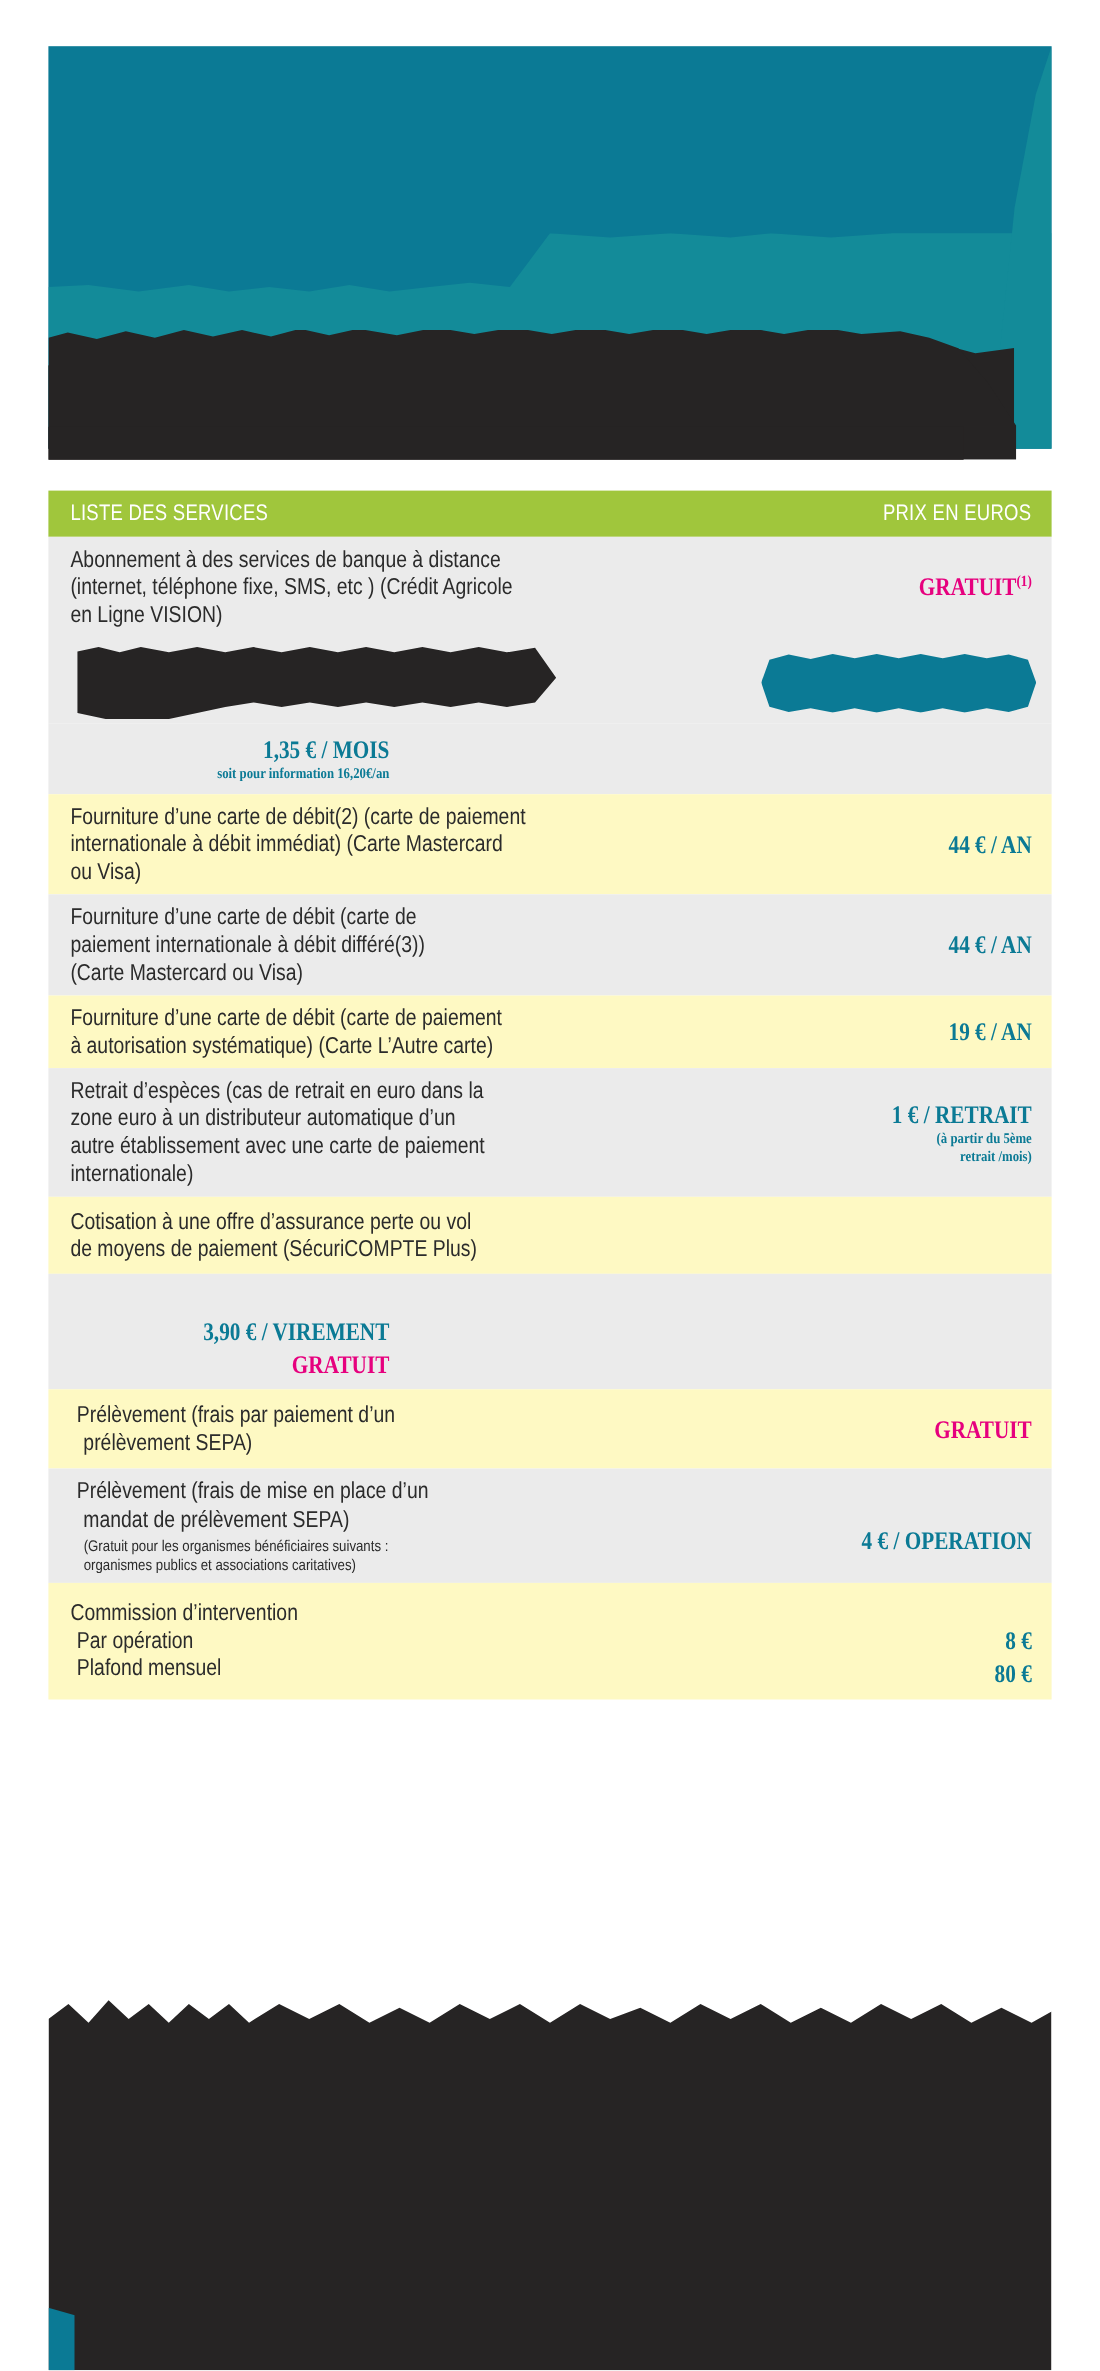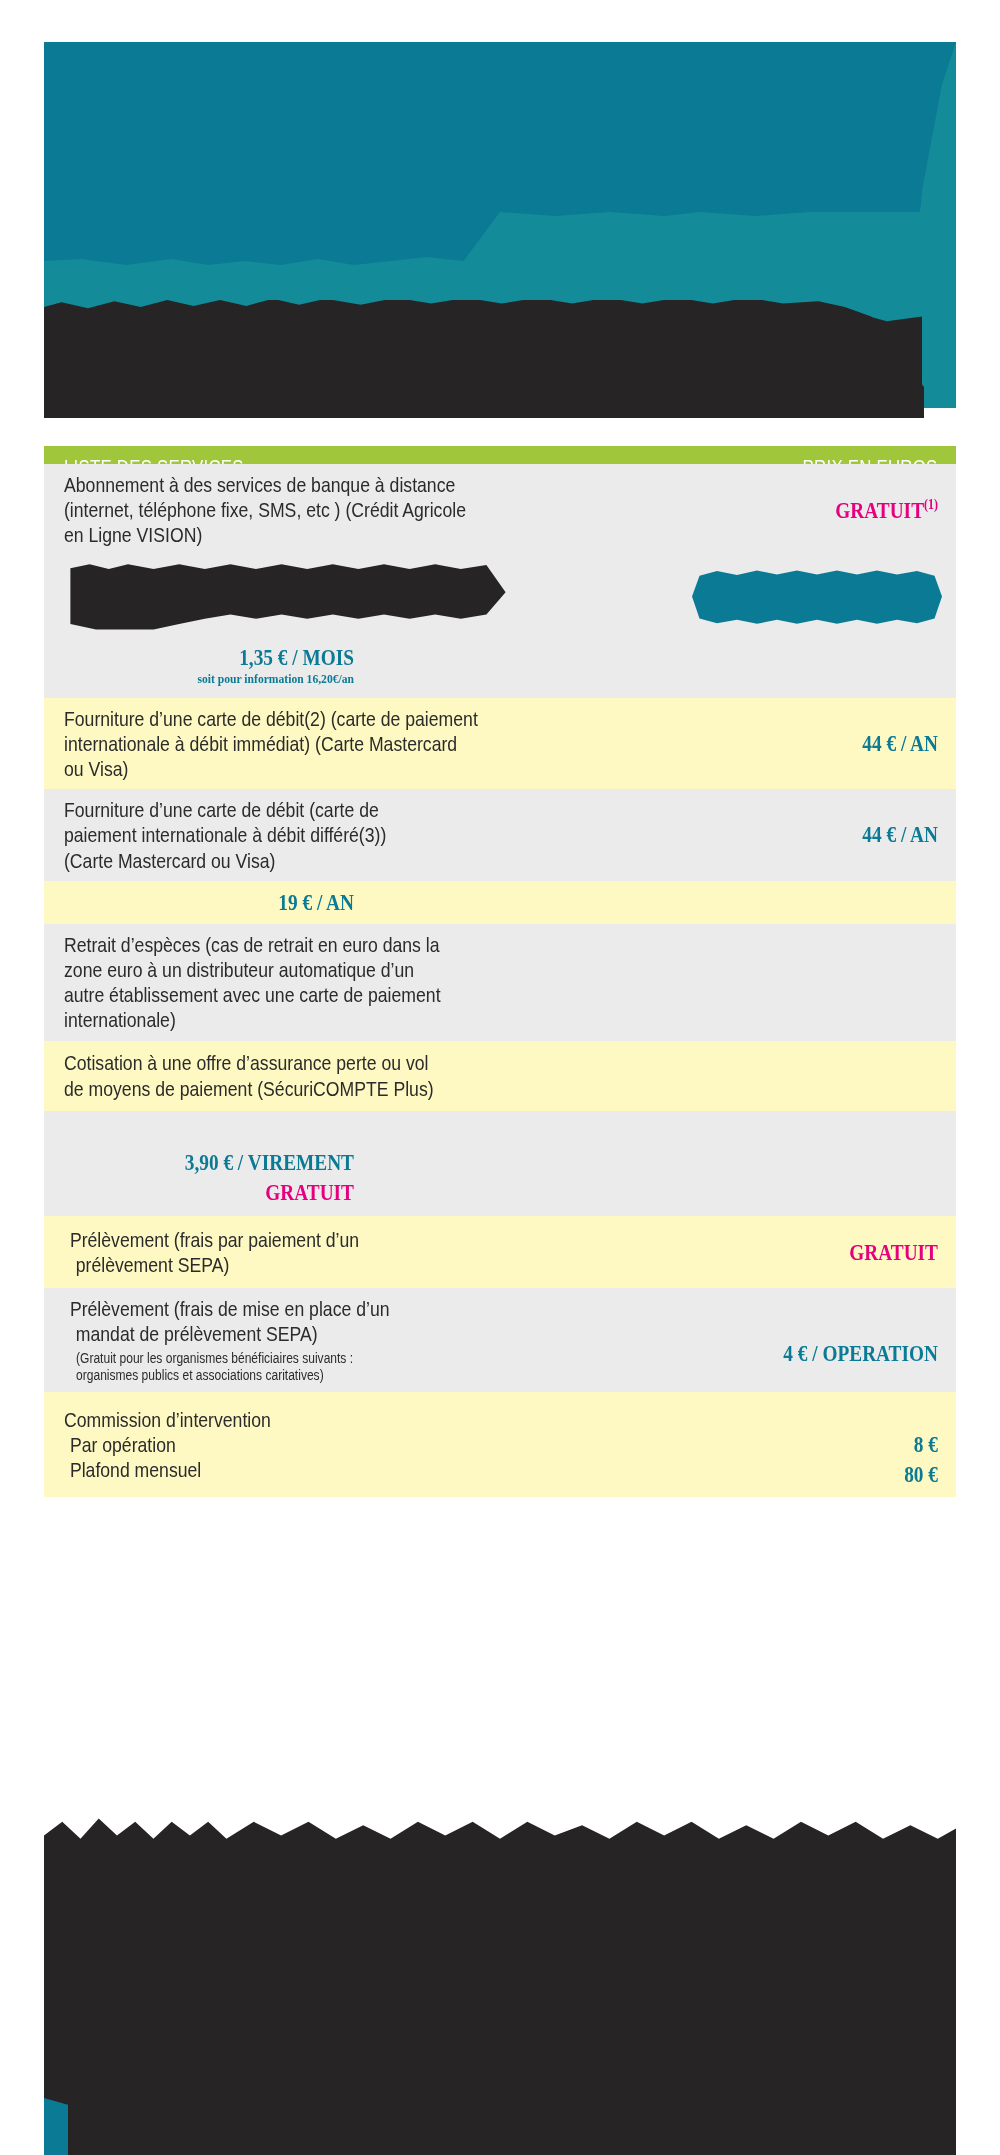--- a/index.html
+++ b/index.html
@@ -66,21 +66,21 @@
     padding: 0 18px 0 20px;
   }
   .header-row .h-label {
     color: #ffffff; font-size: 20.5px; letter-spacing: .3px;
     font-family: "Liberation Sans", sans-serif;
     transform: scaleX(.82); transform-origin: left center;
   }
   .header-row .h-label.right { transform: scaleX(.82); transform-origin: right center; }
 
   
-  .table { position: absolute; left: 44px; top: 464px; width: 912px; }
+  .table { position: absolute; left: 44px; top: 488px; width: 912px; }
   .row {
     display: flex; align-items: center;
     min-height: 40px;
     padding: 8px 18px 8px 20px;
   }
   .row.shade { background: #EBEBEB; }
   .row.plain { background: #fef9c3; }
   .cell-service {
     flex: 1 1 auto; padding-right: 14px;
     color: #2B2B2B; font-size: 21px; line-height: 1.20;
@@ -209,31 +209,40 @@
         <span class="svc-line">Fourniture d’une carte de débit (carte de</span>
         <span class="svc-line">paiement internationale à débit différé(3))</span>
         <span class="svc-line">(Carte Mastercard ou Visa)</span>
       </div>
       <div class="cell-price">
         <span class="price-main">44 € / AN</span>
       </div>
     </div>
 
     <div class="row plain">
+      <div class="cell-service">
+        <span class="svc-line">Fourniture d’une carte de débit (carte de paiement</span>
+        <span class="svc-line">à autorisation systématique) (Carte L’Autre carte)</span>
+      </div>
       <div class="cell-price">
         <span class="price-main">19 € / AN</span>
       </div>
     </div>
 
     <div class="row shade">
       <div class="cell-service">
         <span class="svc-line">Retrait d’espèces (cas de retrait en euro dans la</span>
         <span class="svc-line">zone euro à un distributeur automatique d’un</span>
         <span class="svc-line">autre établissement avec une carte de paiement</span>
         <span class="svc-line">internationale)</span>
+      </div>
+      <div class="cell-price">
+        <span class="price-main">1 € / RETRAIT</span>
+        <span class="price-sub">(à partir du 5ème</span>
+        <span class="price-sub">retrait /mois)</span>
       </div>
     </div>
 
     <div class="row plain" style="min-height:70px">
       <div class="cell-service">
         <span class="svc-line">Cotisation à une offre d’assurance perte ou vol</span>
         <span class="svc-line">de moyens de paiement (SécuriCOMPTE Plus)</span>
       </div>
     </div>
 

